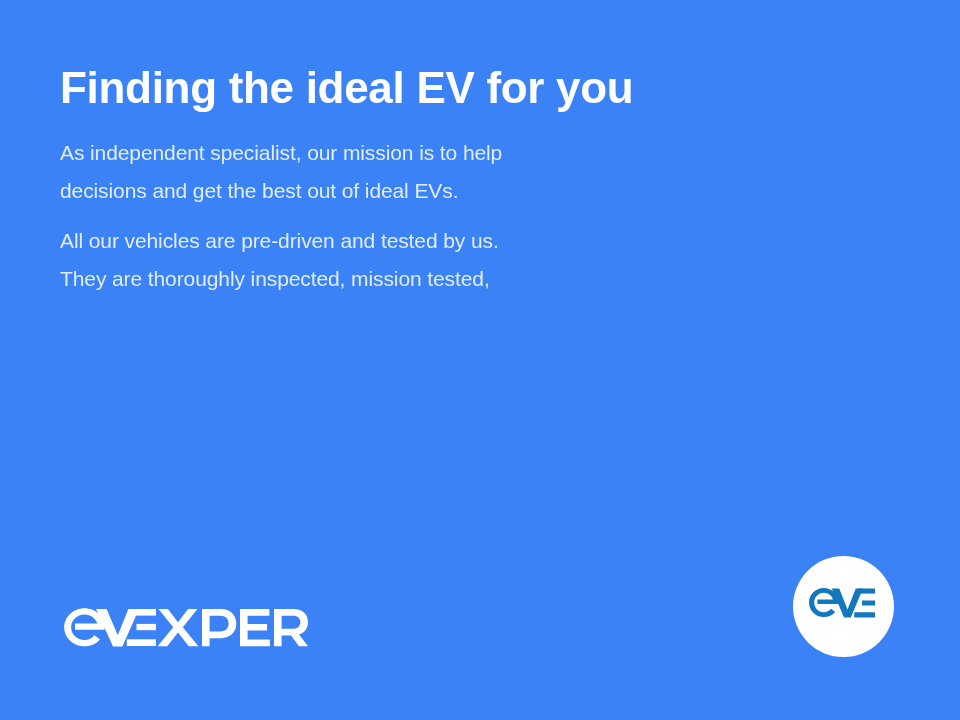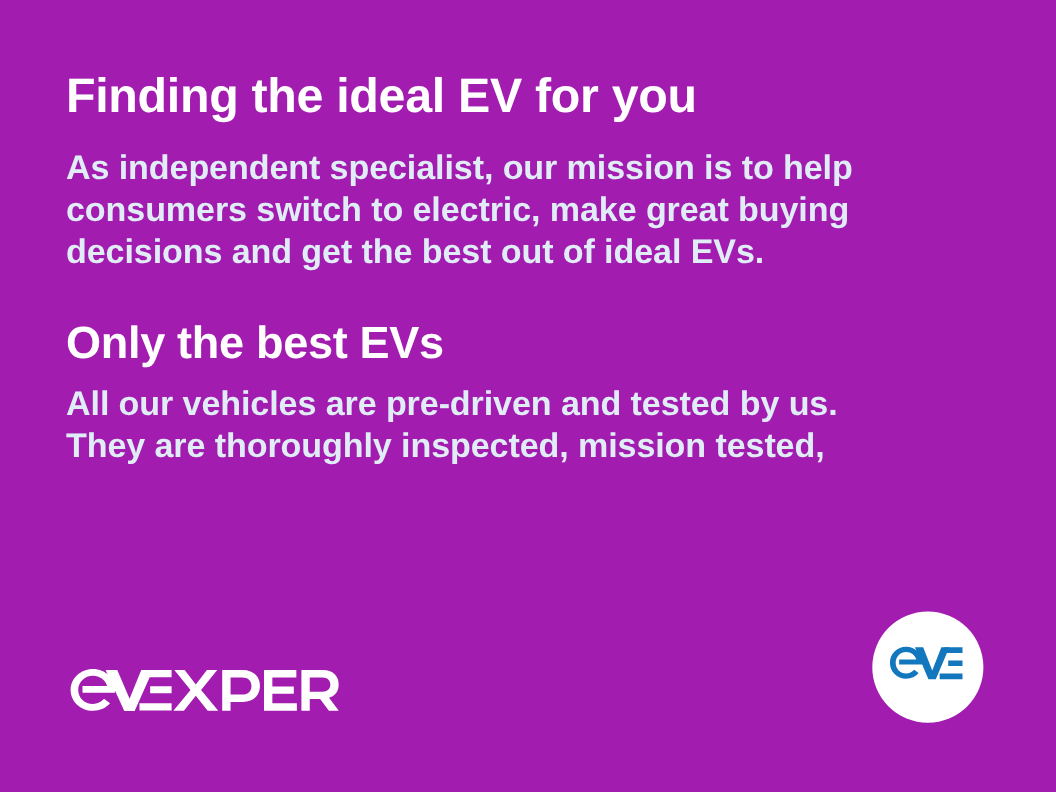--- a/index.html
+++ b/index.html
@@ -44,22 +44,22 @@
   .headline.second {
     font-size: 41px;
     line-height: 50px;
     margin-top: 38px;
   }
 
   .paragraph {
     margin: 0;
     margin-top: 20px;
     color: #e0edf7;
-    font-weight: 700;
-    font-size: 31px;
+    font-weight: 400;
+    font-size: 21px;
     line-height: 38px;
     letter-spacing: -0.1px;
     max-width: 760px;
   }
 
   .paragraph.second {
     margin-top: 12px;
   }
 
   .paragraph .line {
@@ -101,33 +101,31 @@
     width: 1px;
     height: 1px;
     overflow: hidden;
     clip: rect(0 0 0 0);
     white-space: nowrap;
   }
 </style>
 </head>
 <body>
 
-<div id="slide" style="background: #a21caf; padding-left: 28px;">
+<div id="slide" style="background: #3b82f6; padding-left: 28px;">
 
   <div class="content">
 
     <h1 class="headline">Finding the ideal EV for you</h1>
 
     <p class="paragraph">
       <span class="line">As independent specialist, our mission is to help</span>
-      <span class="line">consumers switch to electric, make great buying</span>
       <span class="line">decisions and get the best out of ideal EVs.</span>
     </p>
 
-    <h2 class="headline second">Only the best EVs</h2>
 
     <p class="paragraph second">
       <span class="line">All our vehicles are pre-driven and tested by us.</span>
       <span class="line">They are thoroughly inspected, mission tested,</span>
     </p>
 
   </div>
 
   <div class="wordmark">
     <span class="sr-only">evEXPERTS</span>

